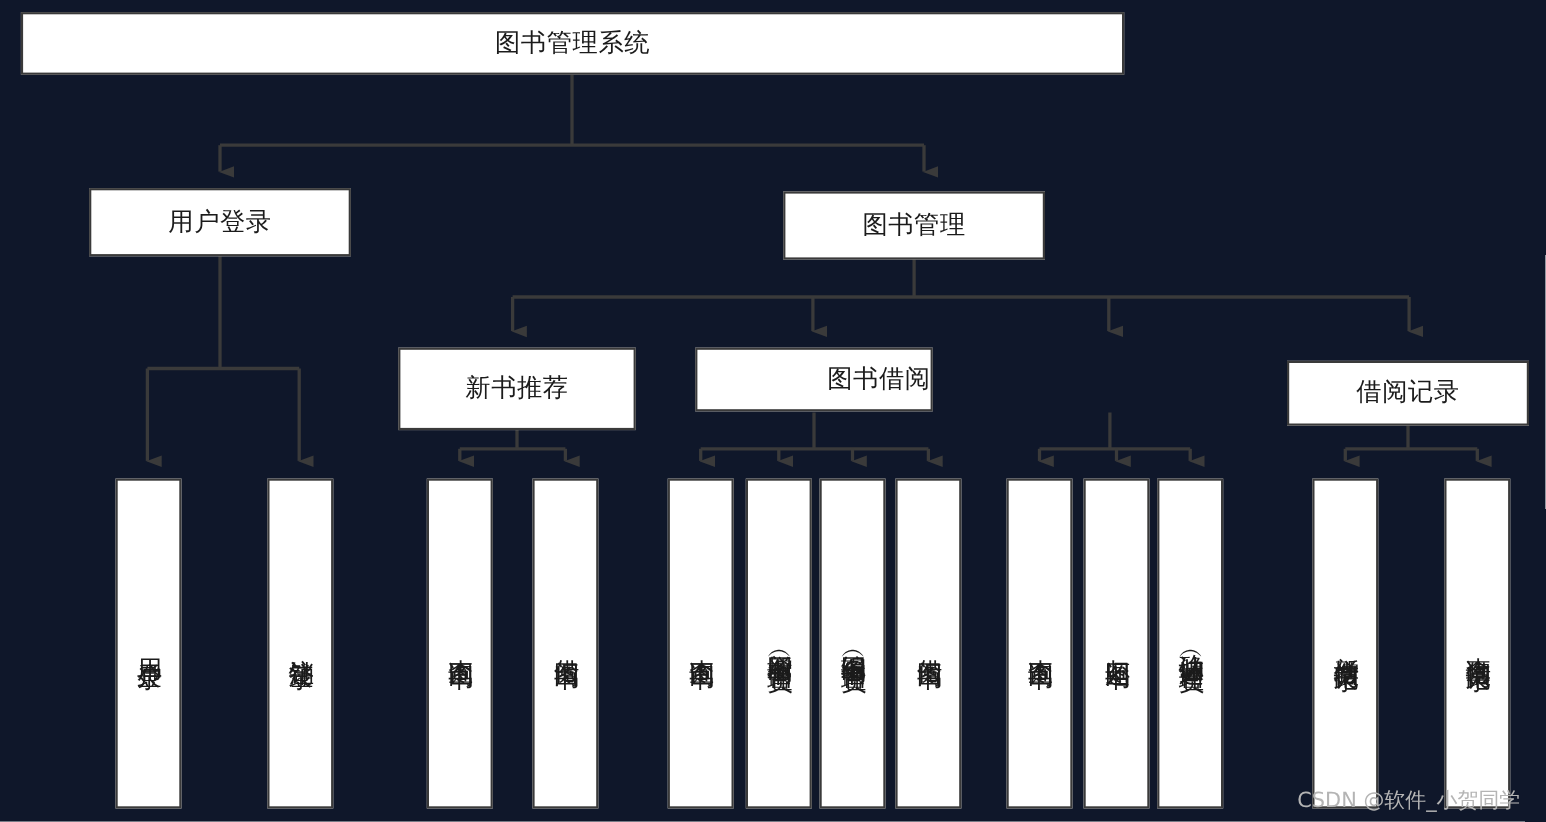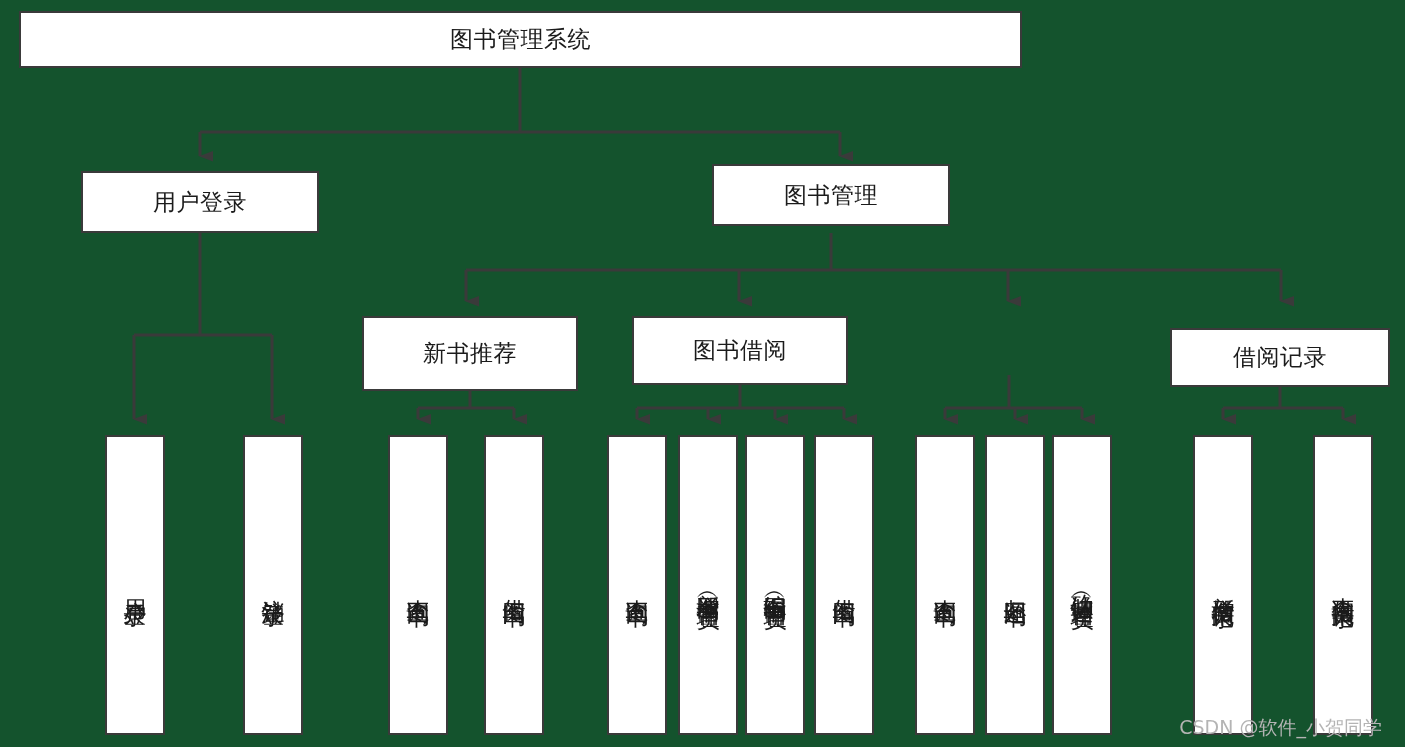--- a/index.html
+++ b/index.html
@@ -4,21 +4,21 @@
 <style>
   html, body {
     margin: 0;
     padding: 0;
     background: #ffffff;
   }
   #canvas {
     position: relative;
     width: 1405px;
     height: 747px;
-    background: #14532d;
+    background: #0f172a;
     font-family: "DejaVu Sans", "Liberation Sans", sans-serif;
     overflow: hidden;
     text-decoration: underline;
   }
   svg.edges {
     position: absolute;
     left: 0;
     top: 0;
     width: 1405px;
     height: 747px;
@@ -122,28 +122,28 @@
     </g>
   </svg>
 
   <div class="node h" style="left:19px; top:11px; width:1003px; height:57px;">
     <span class="lbl">图书管理系统</span>
   </div>
 
   <div class="node h" style="left:81px; top:171px; width:238px; height:62px;">
     <span class="lbl">用户登录</span>
   </div>
-  <div class="node h" style="left:712px; top:164px; width:238px; height:62px;">
+  <div class="node h" style="left:712px; top:174px; width:238px; height:62px;">
     <span class="lbl">图书管理</span>
   </div>
 
   <div class="node h" style="left:362px; top:316px; width:216px; height:75px;">
     <span class="lbl">新书推荐</span>
   </div>
-  <div class="node h" style="left:632px; top:316px; width:216px; height:69px;">
+  <div class="node h" style="left:632px; top:316px; width:216px; height:58px;justify-content:flex-end;">
     <span class="lbl">图书借阅</span>
   </div>
   <div class="node h" style="left:1170px; top:316px; width:220px; height:59px;margin-top:12px;">
     <span class="lbl">借阅记录</span>
   </div>
 
   <div class="node v" style="left:105px; top:435px; width:60px; height:300px;">
     <span class="lbl">用户登录</span>
   </div>
   <div class="node v" style="left:243px; top:435px; width:60px; height:300px;">

